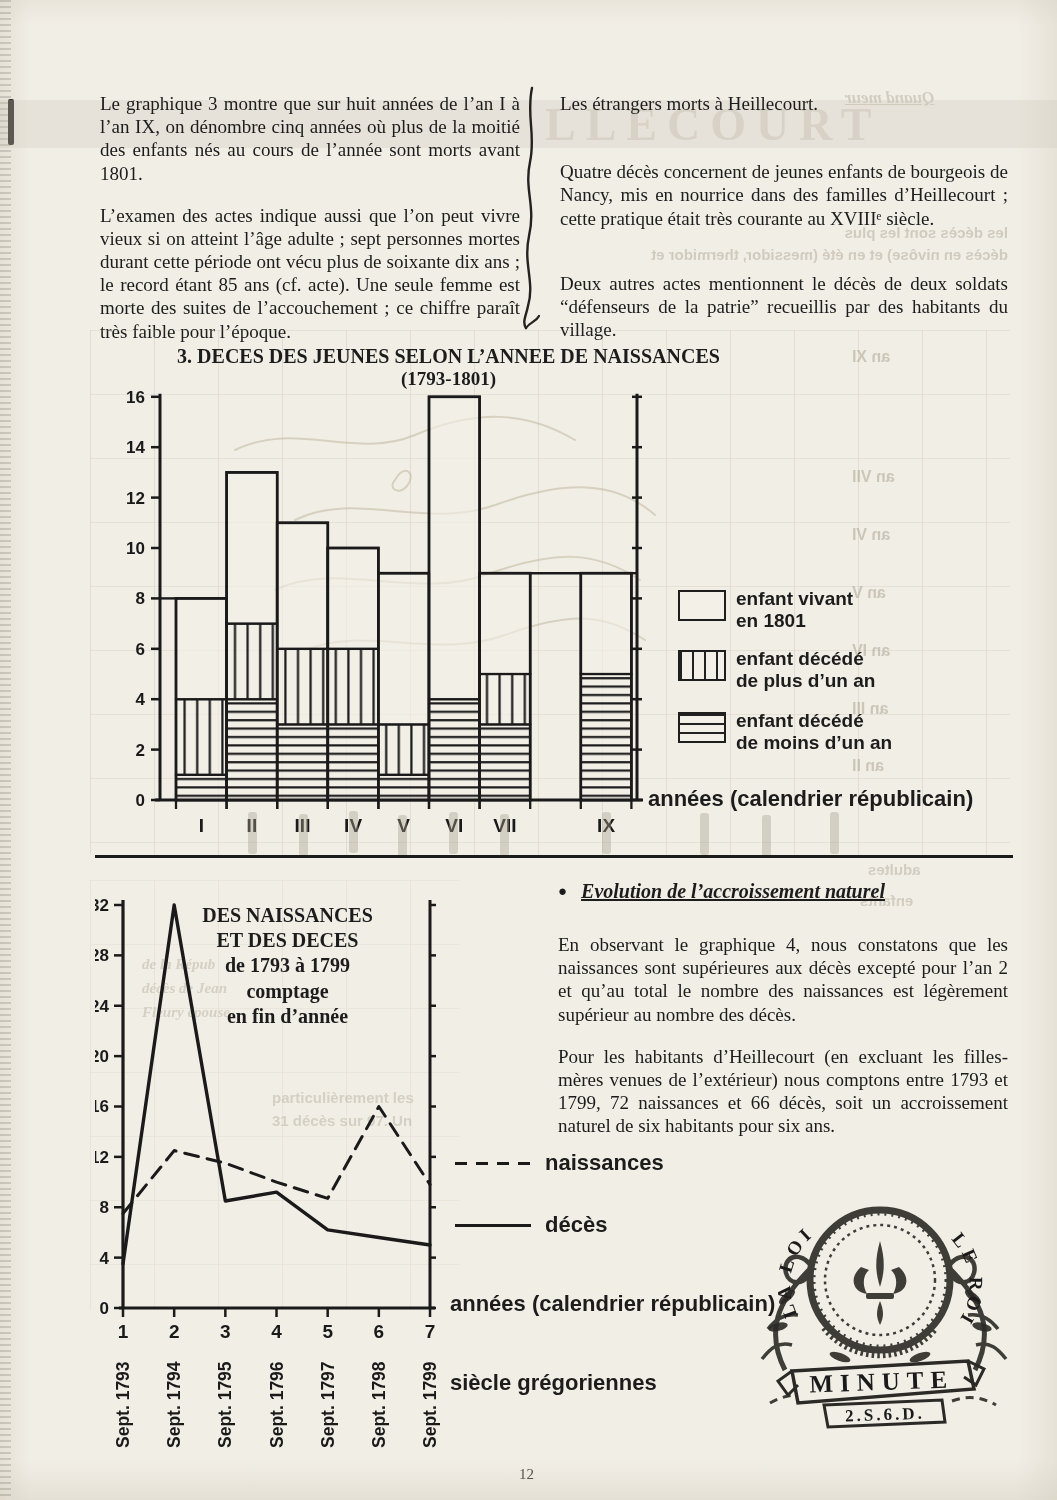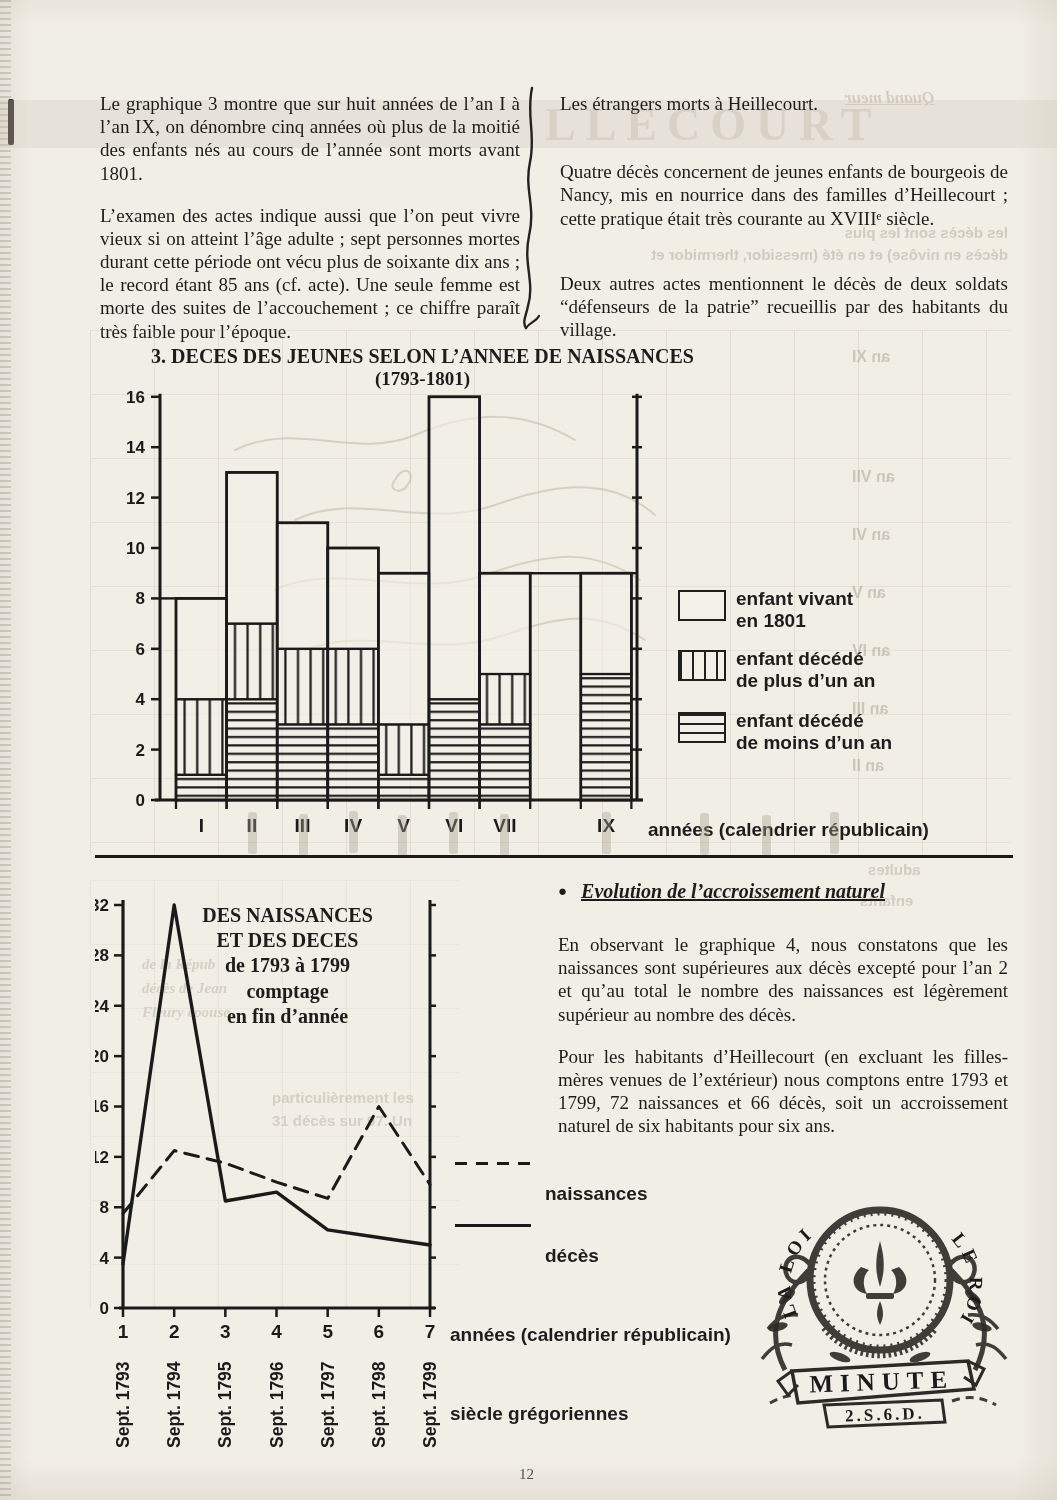--- a/index.html
+++ b/index.html
@@ -9,21 +9,21 @@
     background:
       linear-gradient(90deg, rgba(205,198,183,.35) 0, rgba(241,238,231,0) 30px),
       linear-gradient(270deg, rgba(205,198,183,.30) 0, rgba(241,238,231,0) 40px),
       linear-gradient(180deg, rgba(214,208,194,.30) 0, rgba(241,238,231,0) 26px, rgba(241,238,231,0) 1460px, rgba(205,198,183,.35) 1500px),
       #f1eee6;
     font-family: "Liberation Serif", serif; color: #1c1c1c;
   }
   .abs { position: absolute; }
   .par { text-align: justify; font-size: 19px; line-height: 1.22; margin: 0 0 19px 0; }
   .bold { font-weight: bold; }
-  .chart-label { font-family: "Liberation Sans", sans-serif; font-weight: bold; font-size: 19px; margin-top: 33px; }
+  .chart-label { font-family: "Liberation Sans", sans-serif; font-weight: bold; font-size: 22px; }
   .ghost { color: #ccc6b8; pointer-events: none; }
   .mirror { transform: scaleX(-1); display: inline-block; }
   .binding { left:0; top:0; width:11px; height:1500px;
     background: repeating-linear-gradient(180deg, rgba(95,90,78,.22) 0 2px, rgba(240,237,229,.1) 2px 6px); }
   .edge-mark { left:8px; top:99px; width:6px; height:46px; background:#32302c; border-radius:2px; }
   .ghost-band { left:0; top:100px; width:1057px; height:48px; background:rgba(203,197,182,.28); }
   .grid-ovl { background-image:
       repeating-linear-gradient(90deg, rgba(176,168,150,.55) 0 1.5px, transparent 1.5px 64px),
       repeating-linear-gradient(180deg, rgba(176,168,150,.45) 0 1.5px, transparent 1.5px 64px);
     opacity:.42; pointer-events:none; }
@@ -100,21 +100,21 @@
   <svg class="abs" style="left:95px; top:330px; pointer-events:none;" width="915" height="520" viewBox="0 0 915 520">
     <g fill="none" stroke="#b8ad92" stroke-width="2" opacity=".45" stroke-linecap="round">
       <path d="M140,120 C200,90 260,130 320,105 S430,80 480,110"></path>
       <path d="M200,190 C260,160 330,200 400,175 S520,150 560,185"></path>
       <path d="M180,260 C240,230 320,270 390,245 S500,220 545,250"></path>
       <path d="M210,320 C270,295 340,330 410,305 S510,285 550,310"></path>
       <path d="M300,150 c10,-18 22,-6 12,6 c-8,10 -20,2 -12,-6"></path>
     </g>
   </svg>
 
-  <div class="abs title3" style="left:100px; top:344px; width:645px;">
+  <div class="abs title3" style="left:126px; top:344px; width:645px;">
     <div>3. DECES DES JEUNES SELON L’ANNEE DE NAISSANCES</div>
     <div style="font-size:19px;">(1793-1801)</div>
   </div>
 
   <svg id="chart3" class="abs" style="left:95px; top:383px;" width="570" height="462" viewBox="0 0 570 462">
       <defs>
         <pattern id="hh" width="8" height="8.4" patternUnits="userSpaceOnUse">
           <line x1="0" y1="1.2" x2="8" y2="1.2" stroke="#1a1a1a" stroke-width="2.2"></line>
         </pattern>
         <pattern id="vh" width="12.6" height="10" patternUnits="userSpaceOnUse">

